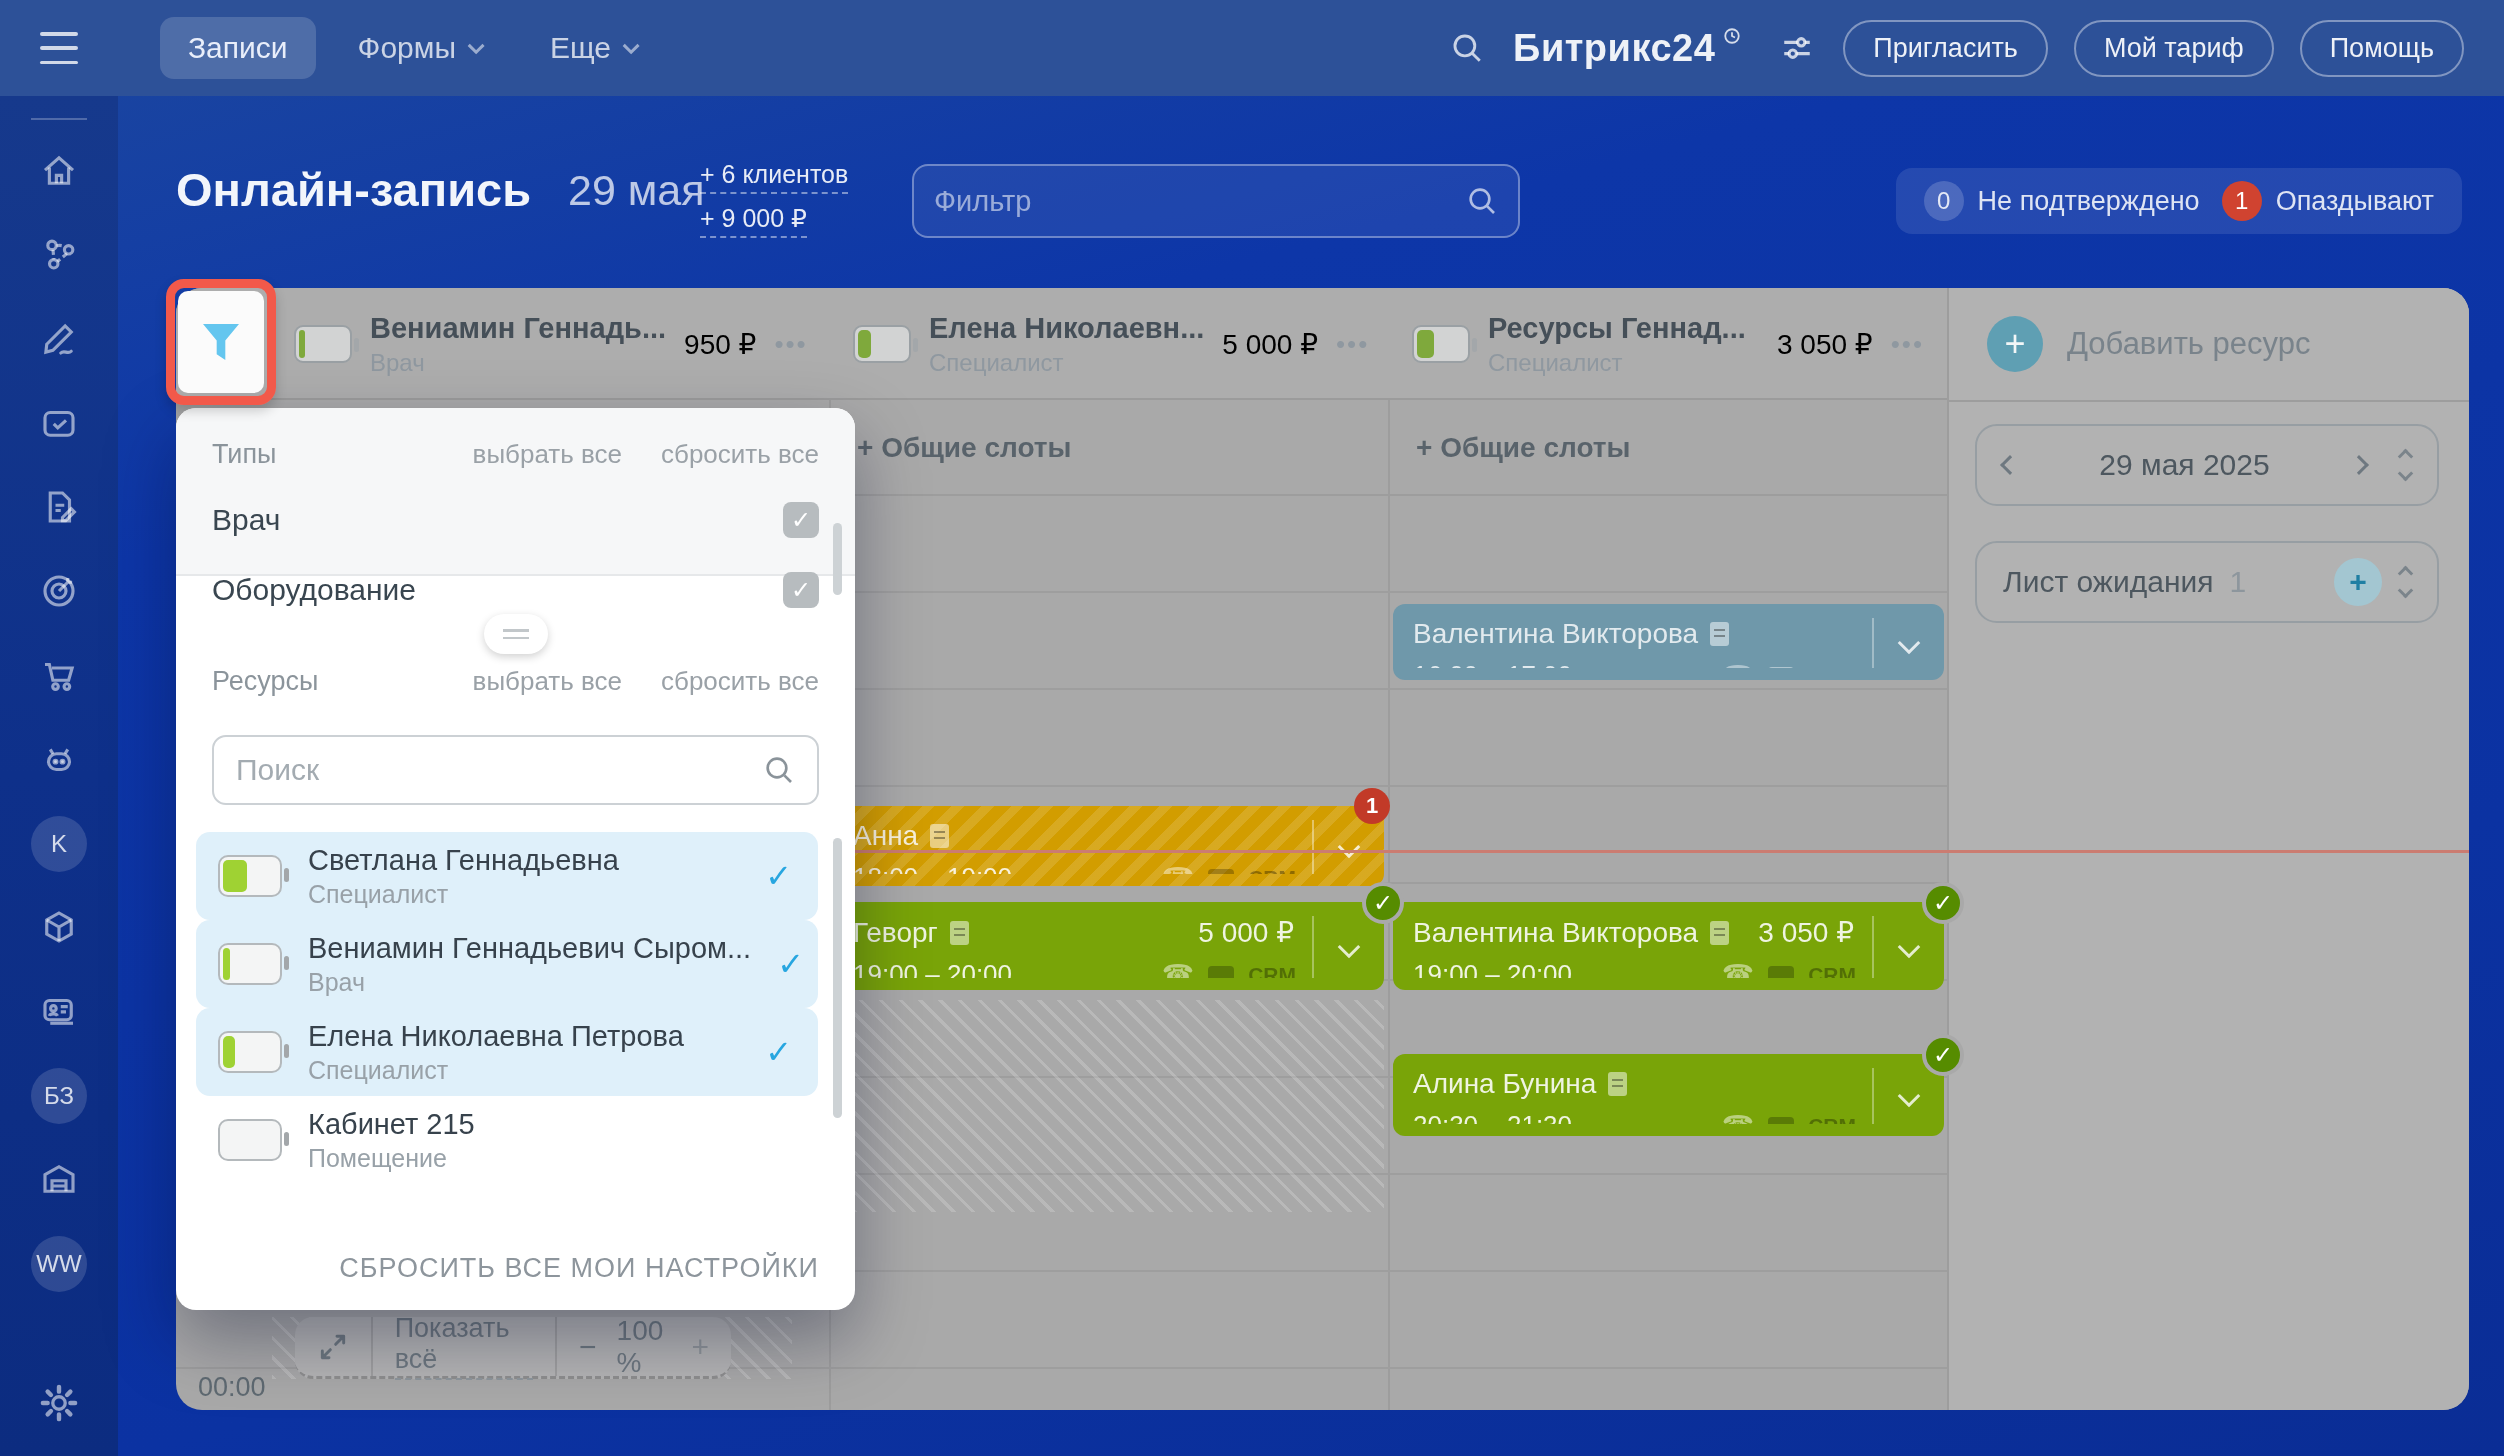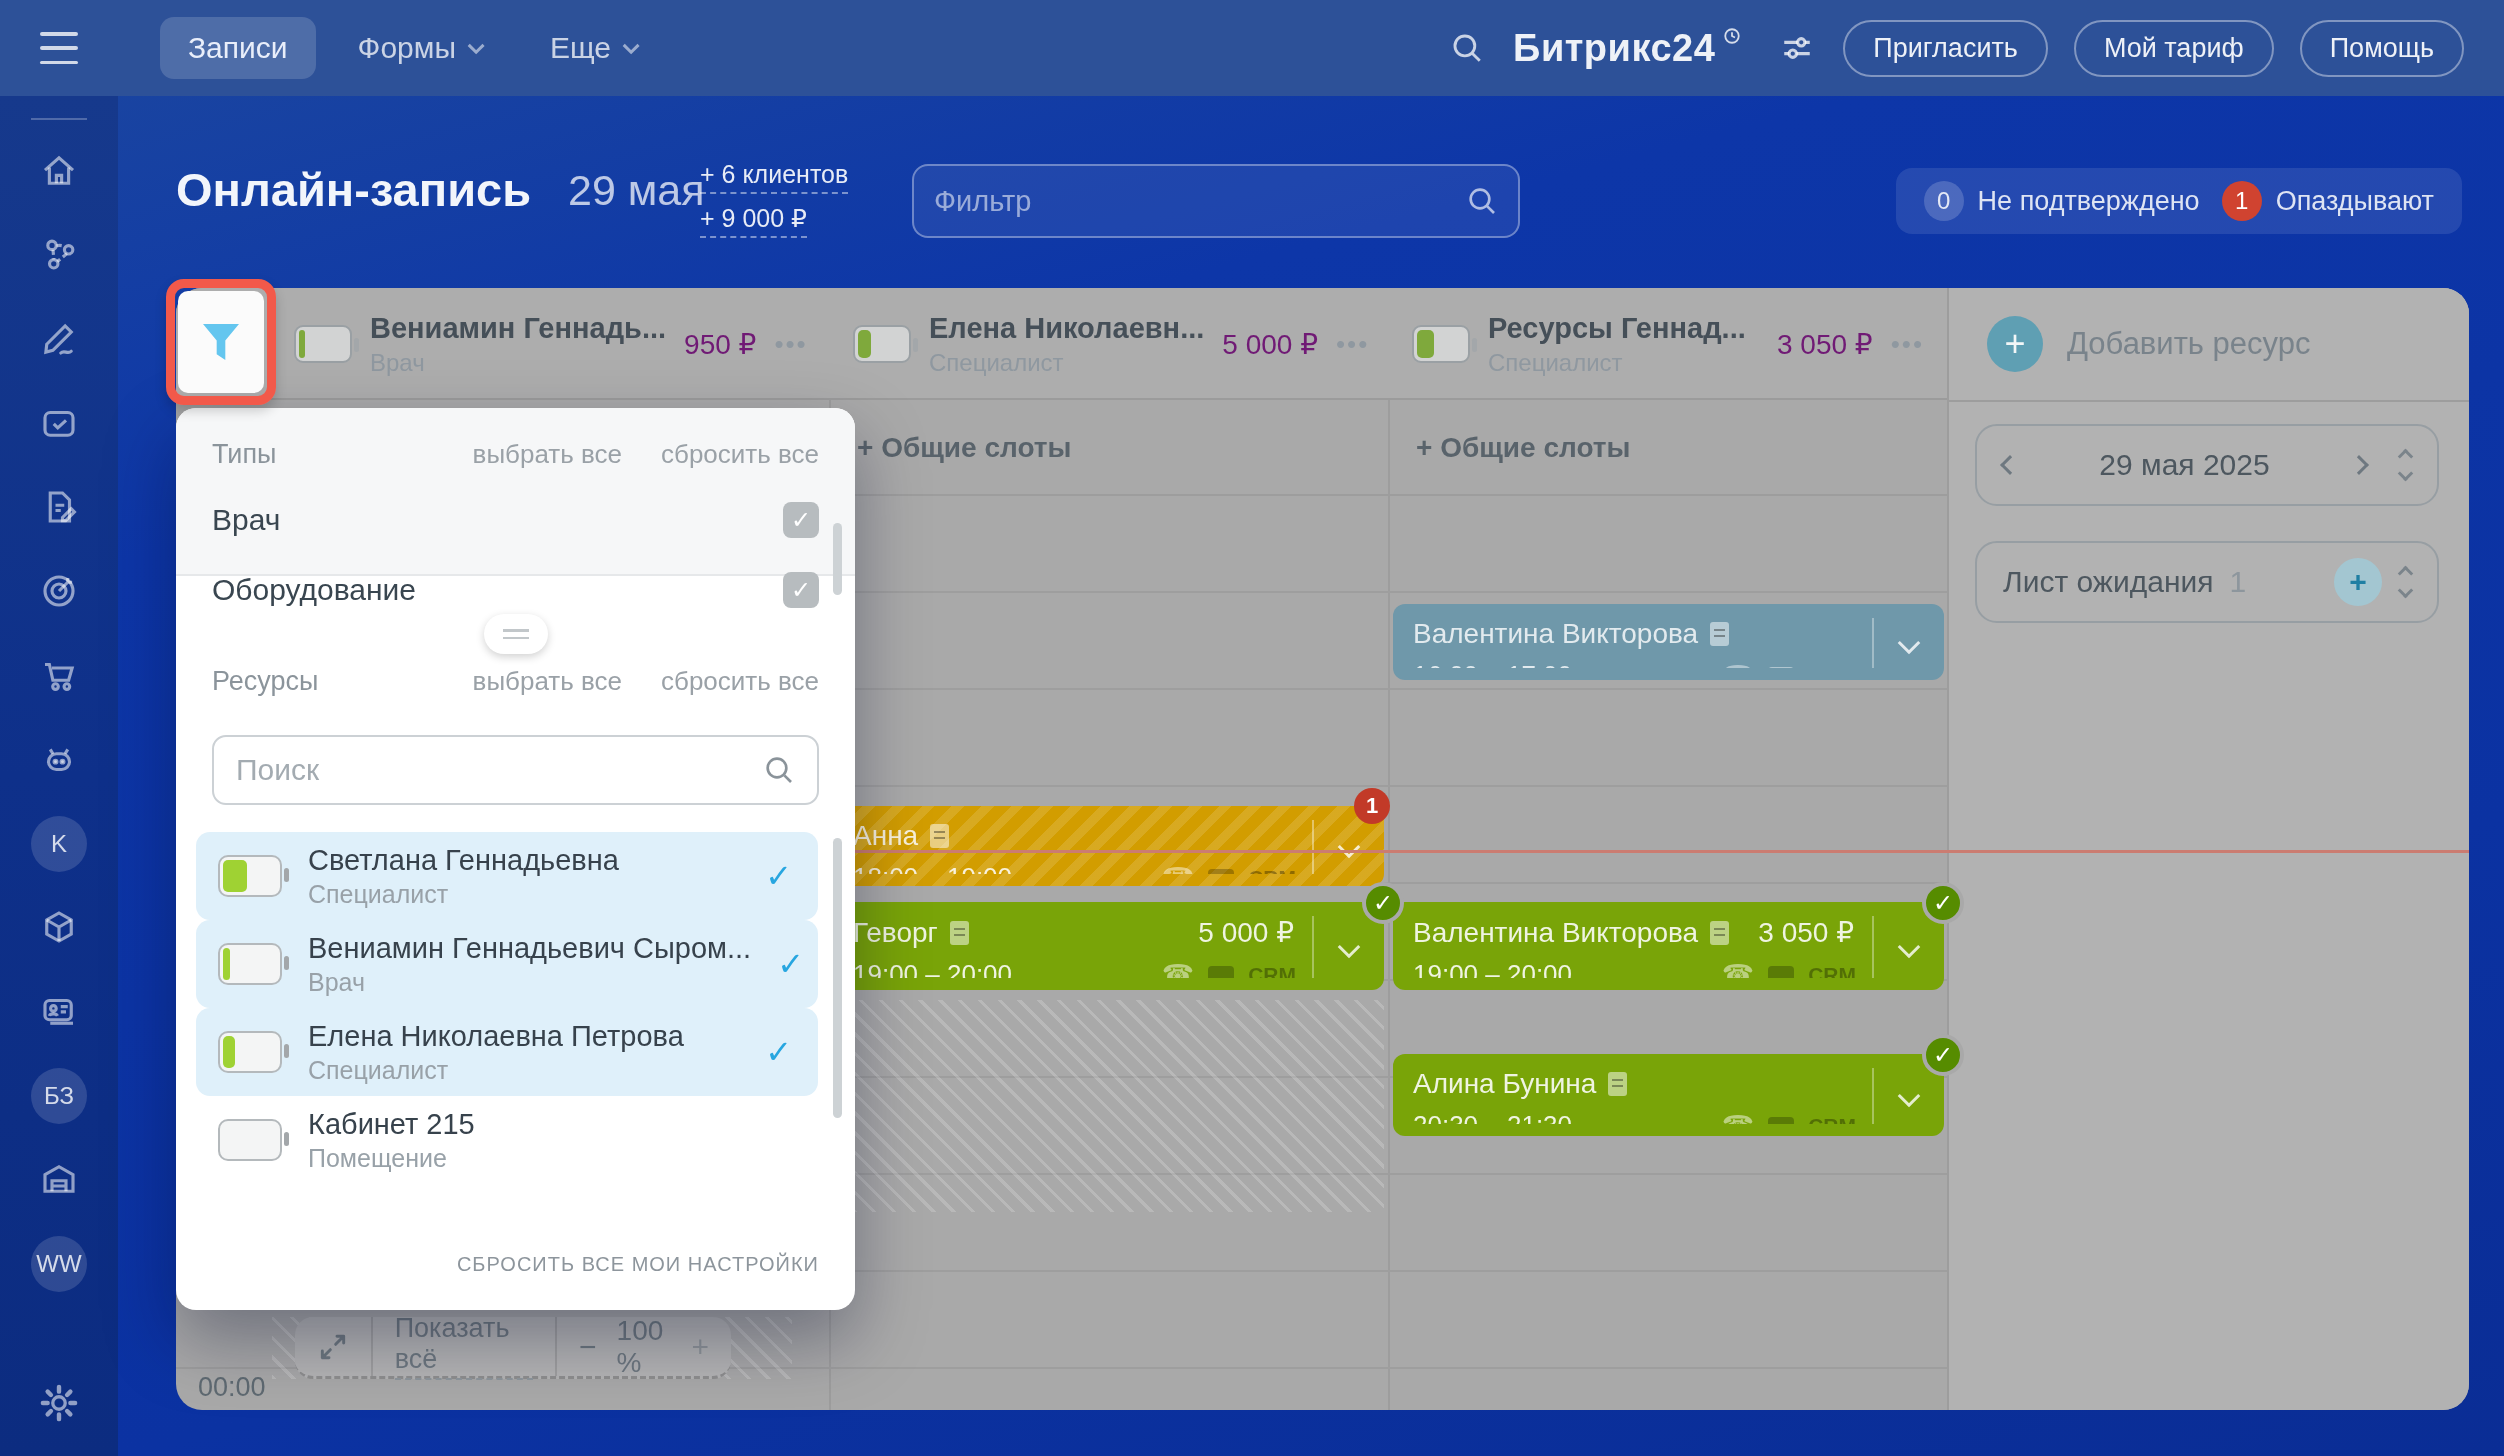--- a/index.html
+++ b/index.html
@@ -60,21 +60,21 @@
 
   
   .card { position:absolute; left:176px; top:288px; width:2293px; height:1122px;
           background:#a9a9a9; border-radius:26px; overflow:hidden; }
   .res-head { position:absolute; left:0; top:0; width:100%; height:112px; background:#adadad;
               border-bottom:2px solid #9b9b9b; }
   .res-cell { position:absolute; top:0; height:112px; display:flex; align-items:center; gap:18px; padding:0 22px; cursor:pointer; }
   .vline { position:absolute; top:0; bottom:0; width:2px; background:#9d9d9d; }
   .res-name { font-size:29px; font-weight:600; color:#454f58; white-space:nowrap; }
   .res-role { font-size:24px; color:#8f98a0; margin-top:4px; }
-  .res-price { font-size:28px; color:#701a75; white-space:nowrap; margin-left:auto; }
+  .res-price { font-size:28px; color:#000000; white-space:nowrap; margin-left:auto; }
   .dots { font-size:26px; color:#8f98a0; letter-spacing:2px; cursor:pointer; }
   .bat { position:relative; width:58px; height:38px; border:2px solid #9aa0a4; border-radius:9px; background:#d2d3d3; flex:none; }
   .bat::after { content:""; position:absolute; right:-9px; top:11px; width:5px; height:14px; background:#a3a7aa; border-radius:3px; }
   .bat .fill { position:absolute; left:3px; top:3px; bottom:3px; background:#7fa93c; border-radius:5px; }
   .bat.lg { width:64px; height:42px; border-color:#b4b9bc; background:#f4f5f5; border-radius:10px; }
   .bat.lg .fill { background:#9fd233; }
   .subhead-cell { position:absolute; top:112px; height:96px; display:flex; align-items:center; padding:0 26px;
                   font-size:28px; font-weight:600; color:#59636b; cursor:pointer; }
   .grid { position:absolute; left:0; top:208px; right:522px; bottom:0;
           background:repeating-linear-gradient(to bottom,transparent 0 95px,#9e9e9e 95px 97px); }
@@ -171,21 +171,21 @@
   .pp-search { position:absolute; left:36px; top:327px; width:607px; height:70px; border:2px solid #ccd1d5; border-radius:14px;
                display:flex; align-items:center; padding:0 22px; }
   .pp-search input { flex:1; border:none; outline:none; font-size:30px; color:#394650; font-family:inherit; background:transparent; }
   .pp-search input::placeholder { color:#a3abb1; }
   .pp-list { position:absolute; left:20px; top:424px; width:622px; }
   .pp-item { height:88px; border-radius:14px; display:flex; align-items:center; gap:26px; padding:0 26px 0 22px; cursor:pointer; }
   .pp-item.sel { background:#dff0fa; }
   .pp-item .nm { font-size:29px; color:#37424c; white-space:nowrap; }
   .pp-item .rl { font-size:25px; color:#98a1a8; margin-top:3px; }
   .blue-check { margin-left:auto; color:#27a6e0; font-size:32px; font-weight:bold; }
-  .pp-footer { position:absolute; right:36px; bottom:34px; font-size:20px; color:#8d959c; letter-spacing:1px; cursor:pointer; }
+  .pp-footer { position:absolute; right:36px; bottom:26px; font-size:27px; color:#8d959c; letter-spacing:1px; cursor:pointer; }
   .scrollbar { position:absolute; width:9px; border-radius:5px; background:#cdd2d5; right:13px; cursor:pointer; }
   .mag { flex:none; }
 
   svg { display:block; }
 </style>
 </head>
 <body>
 
 <div class="page">
 

